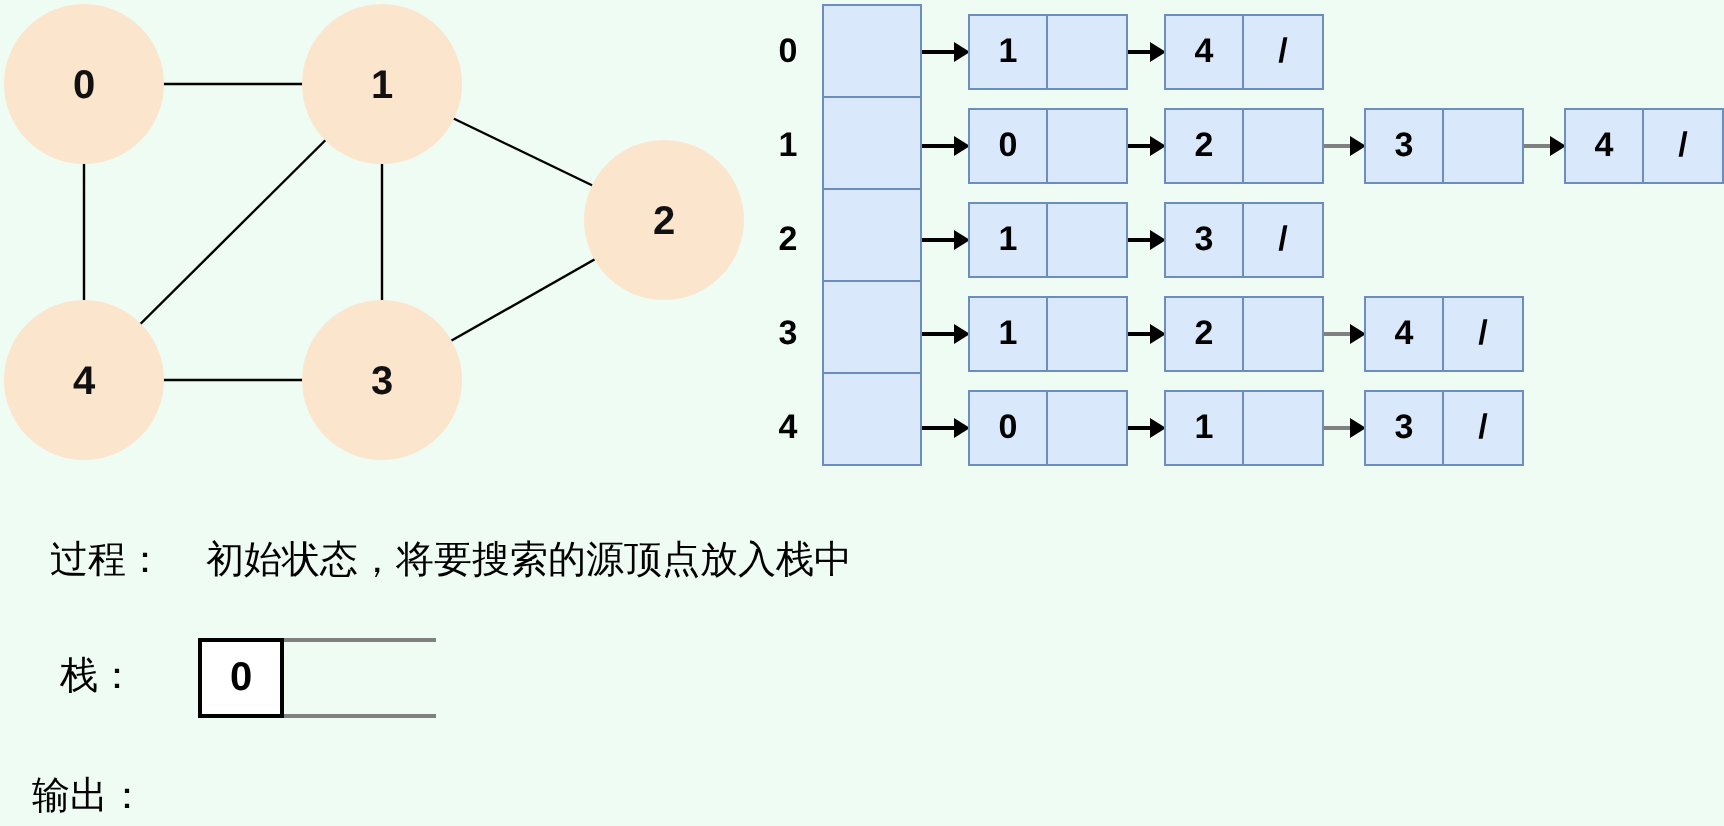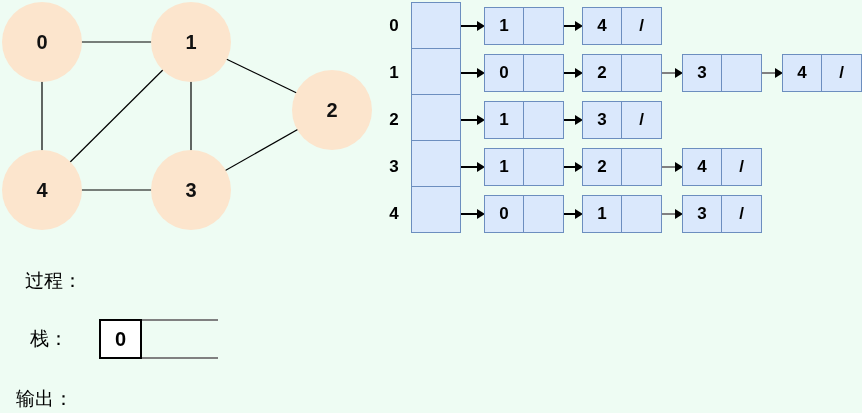--- a/index.html
+++ b/index.html
@@ -188,20 +188,21 @@
     </div>
     <div class="harrow gray" style="left:282px;top:214px;width:20px"></div>
     <div class="lnode" style="left:302px;top:195px">
       <span class="lcell lval">3</span>
       <span class="lcell lptr">/</span>
     </div>
 
   </div>
 
   <div class="cn" style="left:25px;top:269px">过程：</div>
+  <div class="cn" style="left:103px;top:269px">初始状态，将要搜索的源顶点放入栈中</div>
 
   <div class="cn" style="left:30px;top:327px">栈：</div>
   <div class="stack-line" style="left:140px;top:319px;width:78px"></div>
   <div class="stack-line" style="left:140px;top:357px;width:78px"></div>
   <div class="stack-box">0</div>
 
   <div class="cn" style="left:16px;top:387px">输出：</div>
   <div class="cn" style="left:90px;top:387px"></div>
 
 </div>

